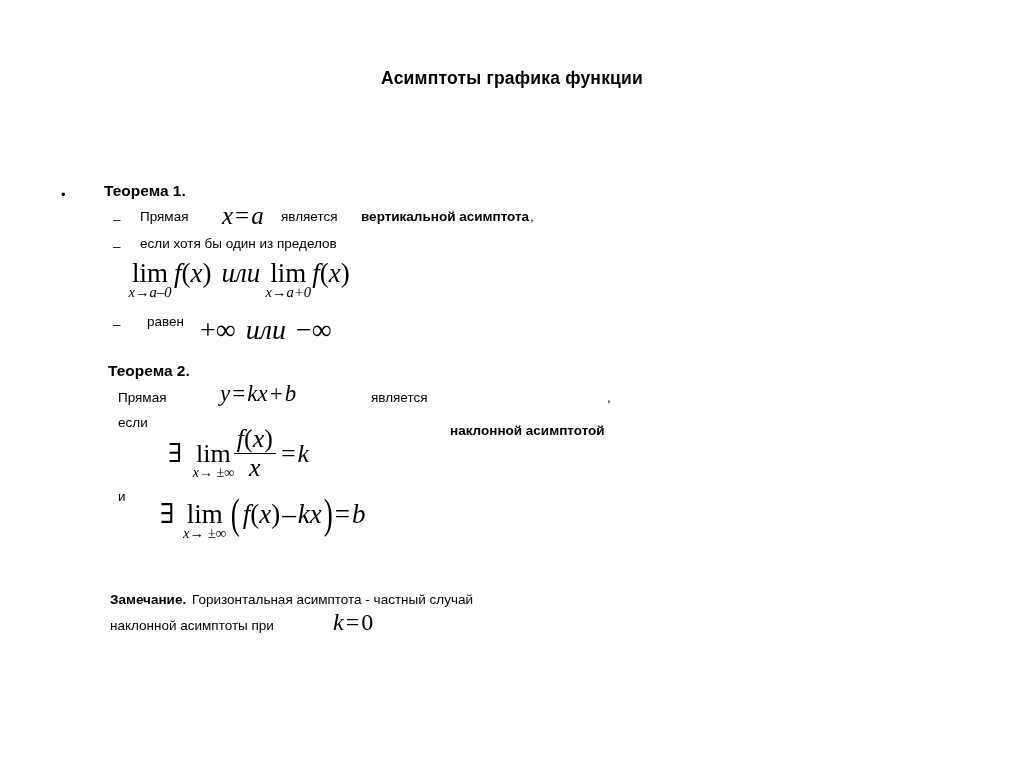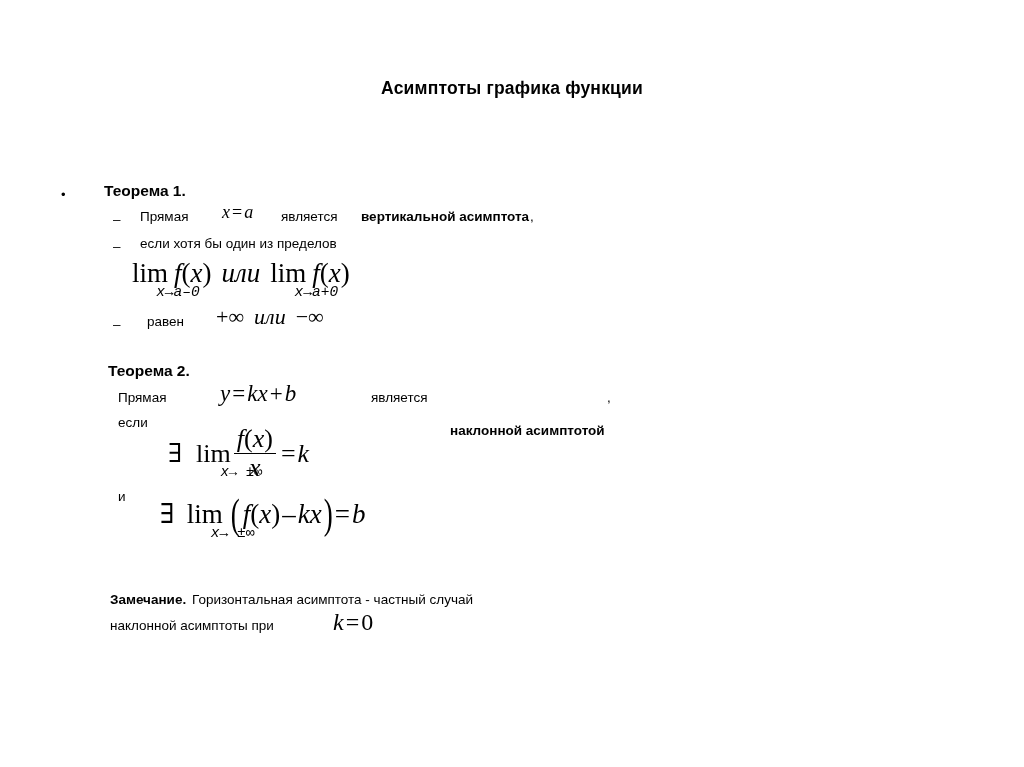--- a/index.html
+++ b/index.html
@@ -14,21 +14,21 @@
     background: #ffffff;
     overflow: hidden;
     font-family: "Liberation Sans", sans-serif;
     color: #000000;
   }
 
   
   .title {
     position: absolute;
     left: 0;
-    top: 78px;
+    top: 68px;
     width: 1024px;
     text-align: center;
     font-family: "Liberation Sans", sans-serif;
     font-weight: bold;
     font-size: 17.5px;
     letter-spacing: 0.2px;
     color: #000000;
   }
 
   
@@ -89,22 +89,21 @@
   }
   .limwrap .limsub {
     position: absolute;
     left: 50%;
     transform: translateX(-50%);
     top: 100%;
     margin-top: -2px;
     font-size: 0.54em;
     font-style: italic;
     white-space: nowrap;
-    font-family: Liberation Mono, monospace;
-    margin-left: 28px;
+    font-family: Liberation Serif, serif;
   }
 
   
   .frac {
     display: inline-block;
     vertical-align: middle;
     text-align: center;
     position: relative;
     top: -0.10em;
     margin: 0 3px;
@@ -149,21 +148,21 @@
   <div class="title">Асимптоты графика функции</div>
 
   <div class="marker dot" style="left:61px; top:188px;">•</div>
 
   <div class="txt theorem-head" style="left:104px; top:181px;">Теорема  1.</div>
 
   <div class="marker dash" style="left:113px; top:213px;">–</div>
 
   <div class="txt" style="left:140px; top:209px;">Прямая</div>
 
-  <div class="math" style="left:222px; top:203px; font-size:18px;">
+  <div class="math" style="left:222px; top:203px; font-size:25px;">
     <span class="mi">x</span><span class="mrel">=</span><span class="mi">a</span>
   </div>
 
   <div class="txt" style="left:281px; top:209px;">является</div>
 
   <div class="txt b" style="left:361px; top:209px;">вертикальной асимптота</div>
 
   <div class="txt" style="left:530px; top:209px;">,</div>
 
   <div class="marker dash" style="left:113px; top:240px;">–</div>
@@ -177,21 +176,21 @@
     </span><span class="mi" style="margin-left:6px;">f</span><span class="paren">(</span><span class="mi">x</span><span class="paren">)</span><span class="ili" style="margin:0 10px;">или</span><span class="limwrap">
       <span class="limop">lim</span>
       <span class="limsub">x→a+0</span>
     </span><span class="mi" style="margin-left:6px;">f</span><span class="paren">(</span><span class="mi">x</span><span class="paren">)</span>
   </div>
 
   <div class="marker dash" style="left:113px; top:318px;">–</div>
 
   <div class="txt" style="left:147px; top:314px;">равен</div>
 
-  <div class="math" style="left:200px; top:306px; font-size:22px;margin-left:16px;">
+  <div class="math" style="left:200px; top:316px; font-size:28px;">
     <span class="mop">+∞</span><span class="ili" style="margin:0 10px;">или</span><span class="mop">−∞</span>
   </div>
 
   <div class="txt theorem-head" style="left:108px; top:361px;">Теорема  2.</div>
 
   <div class="txt" style="left:118px; top:390px;">Прямая</div>
 
   <div class="math" style="left:220px; top:382px; font-size:23px;">
     <span class="mi">y</span><span class="mrel">=</span><span class="mi">k</span><span class="mi">x</span><span class="mrel">+</span><span class="mi">b</span>
   </div>

